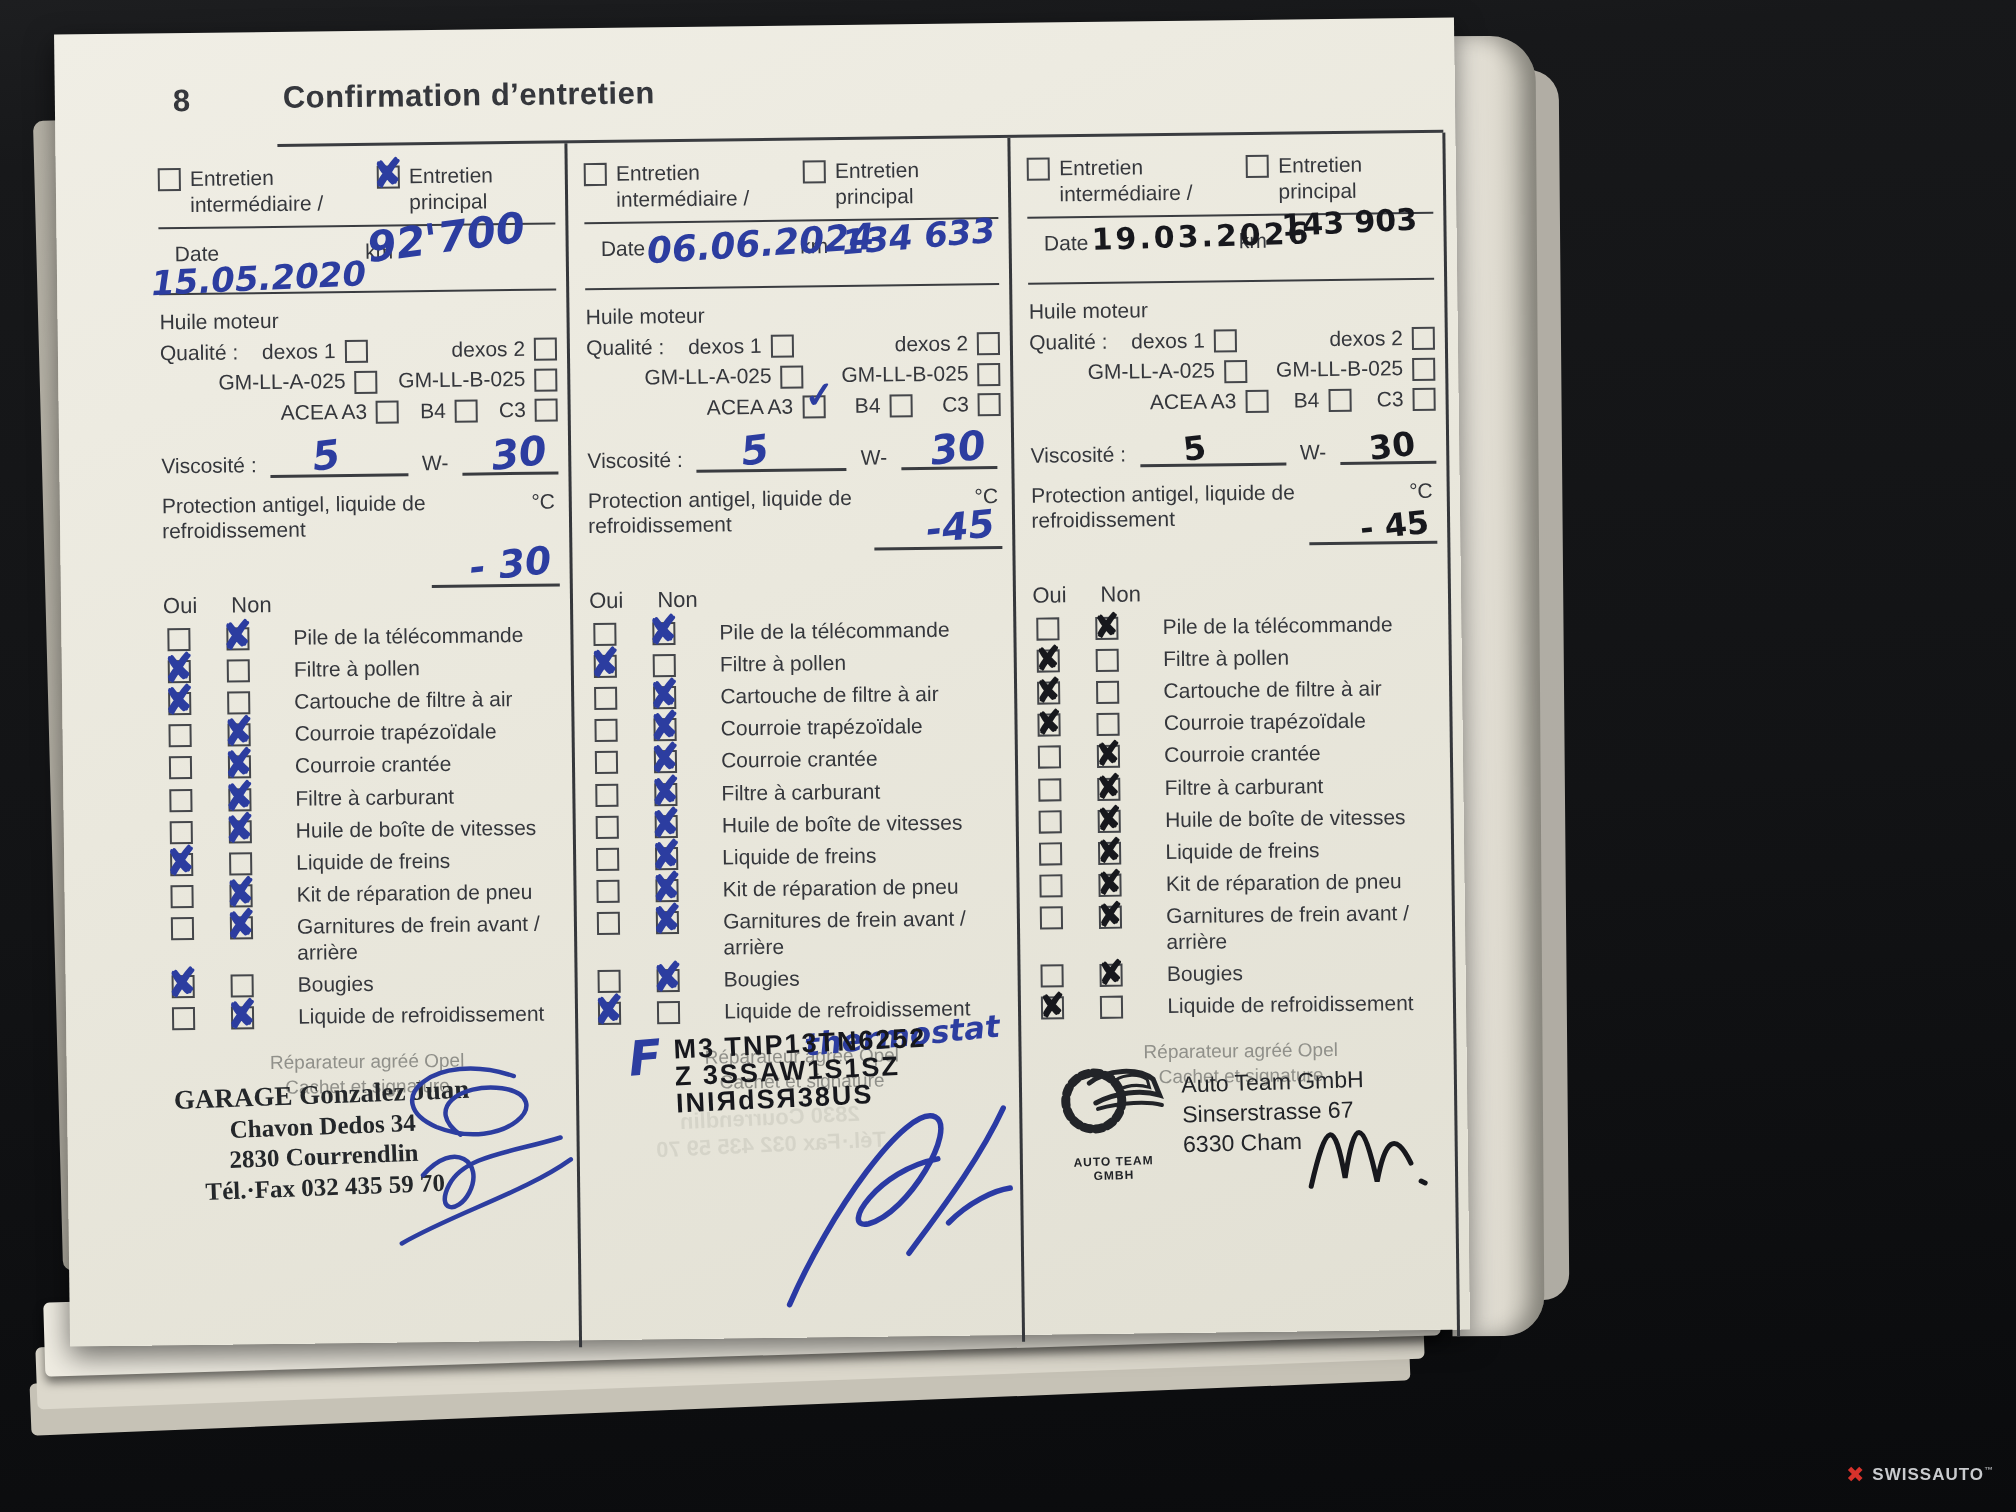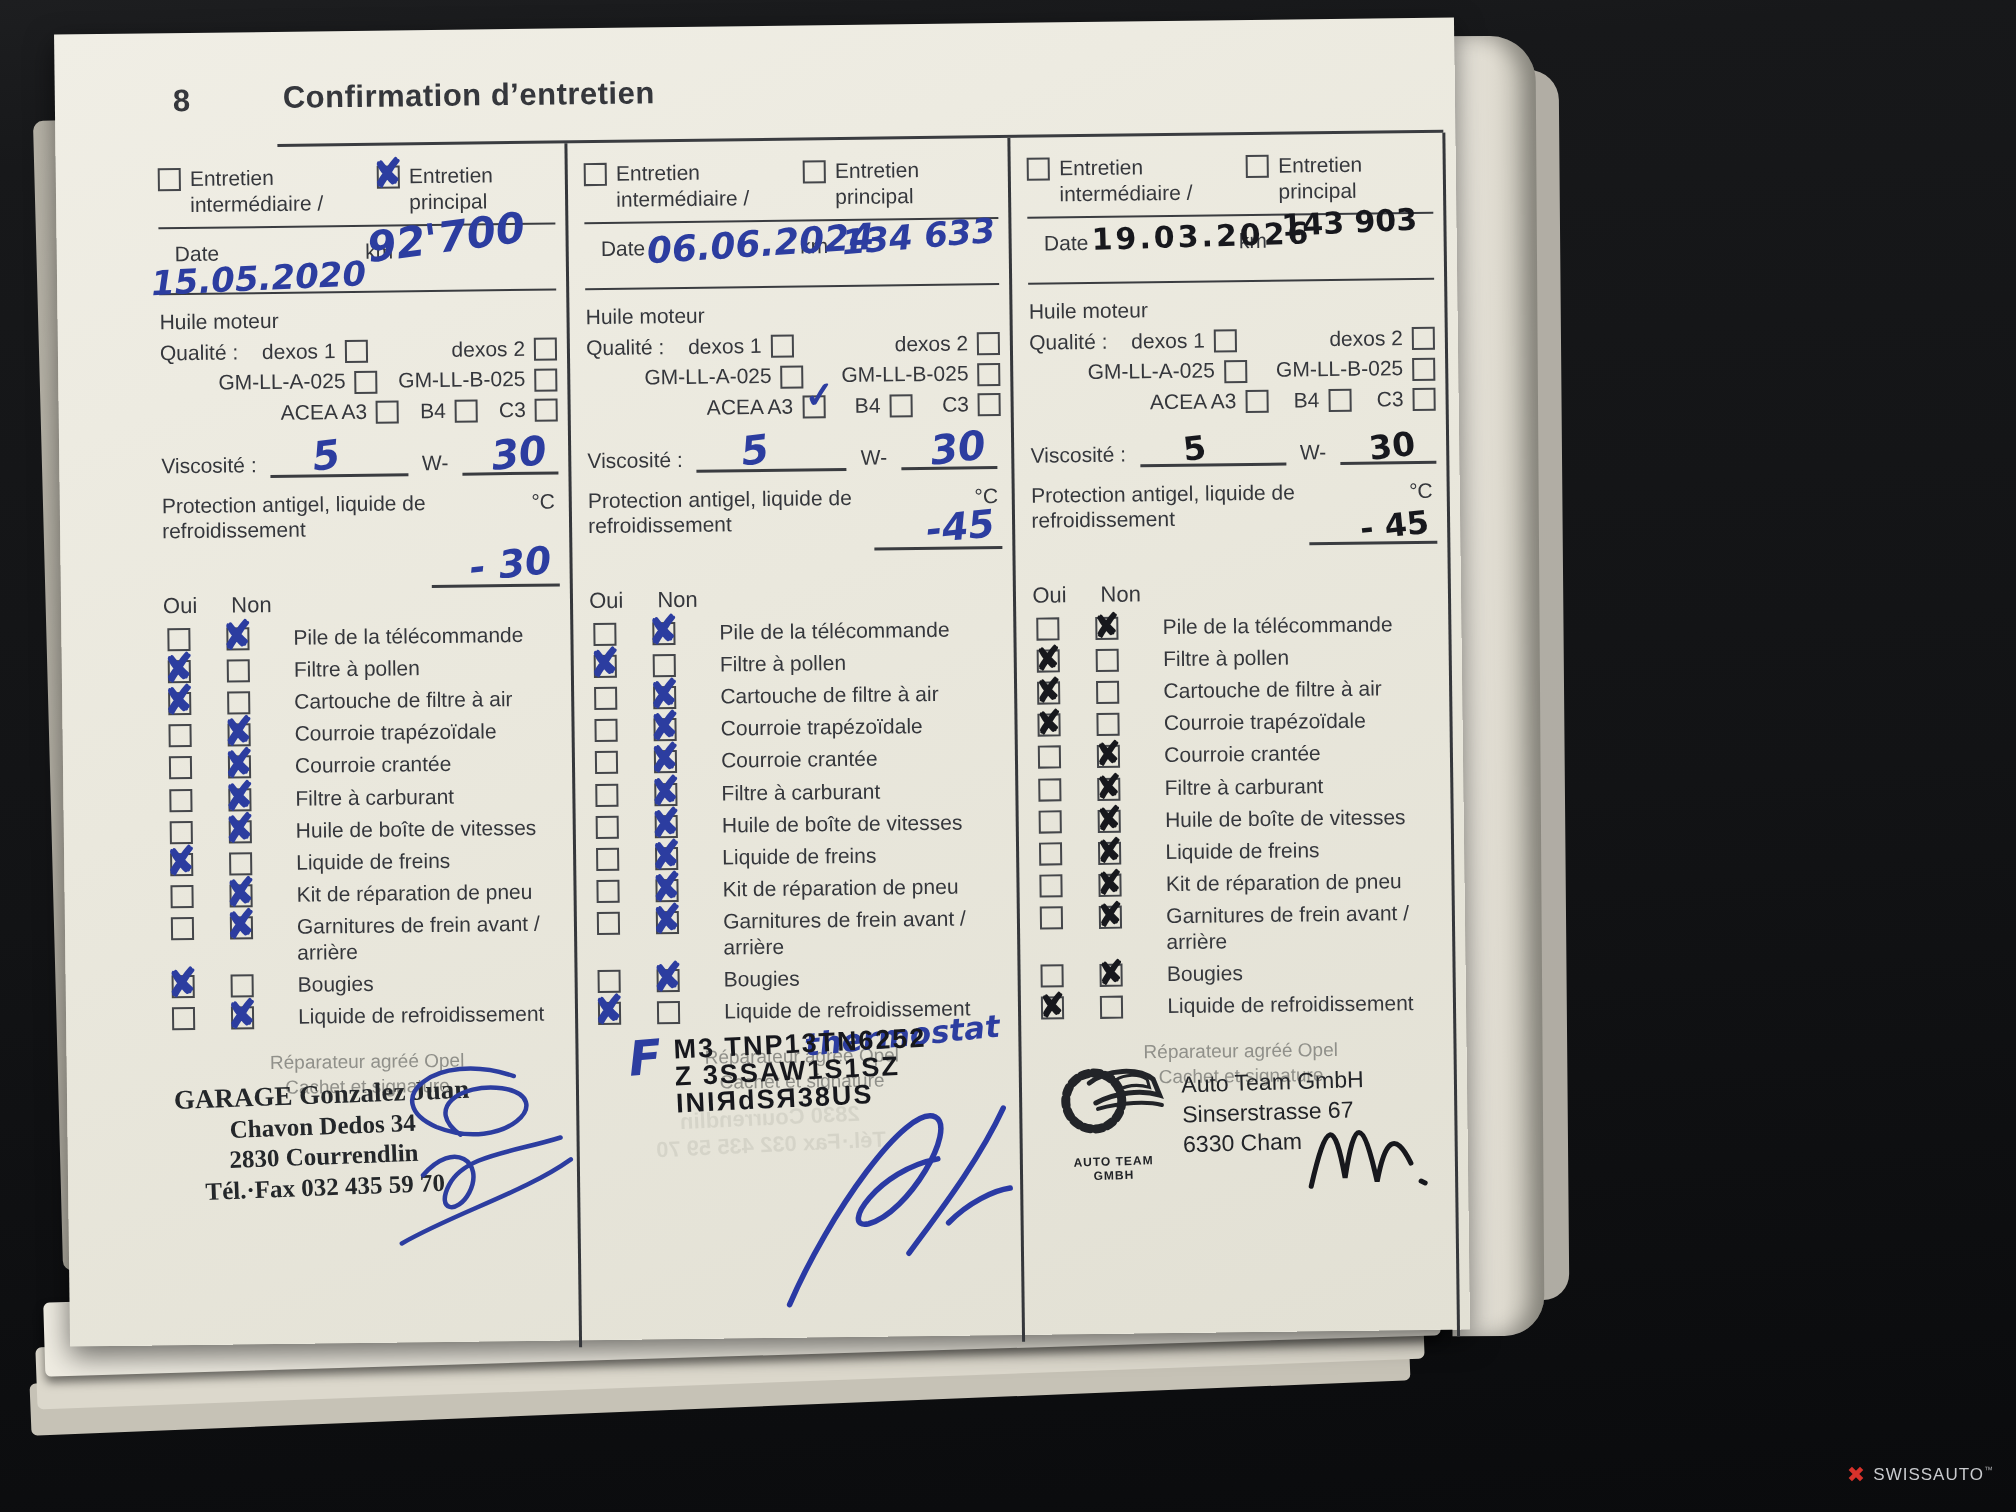--- a/index.html
+++ b/index.html
@@ -75,21 +75,21 @@
   .note-f{position:absolute;left:34px;top:-18px;font-size:48px;transform:rotate(-4deg);}
   .note-word{position:absolute;left:210px;top:-26px;font-size:31px;transform:rotate(-5deg);}
   .stamp-autoteam{position:absolute;left:18px;top:20px;display:flex;gap:14px;text-align:left;color:#222428;transform:rotate(-1deg);}
   .at-logo{flex:0 0 auto;text-align:center;}
   .at-cap{font-size:12px;font-weight:700;letter-spacing:1px;line-height:1.2;color:#222428;}
   .at-lines{font-size:23px;line-height:1.3;padding-top:10px;}
   .ghost{position:absolute;color:#77796f;opacity:.14;transform:scaleX(-1) rotate(2deg);font-weight:700;pointer-events:none;}
   
   #wm{position:absolute;right:22px;bottom:26px;display:flex;align-items:center;gap:8px;}
   #wm .wm-icon{color:#d8322b;font-size:22px;line-height:1;}
-  #wm .wm-text{color:#c9cbce;font-size:17px;font-weight:400;letter-spacing:1px;}
+  #wm .wm-text{color:#c9cbce;font-size:17px;font-weight:700;letter-spacing:1px;}
   #wm sup{font-size:9px;color:#9ea0a3;}
 </style>
 <style>
 .col-i-0 .hw-date{left:-8px;top:26px;font-size:34px;transform:rotate(-2deg);}
 .col-i-0 .hw-km{right:30px;top:-18px;font-size:42px;transform:rotate(-7deg);}
 .col-i-1 .hw-date{left:62px;top:-4px;font-size:36px;transform:rotate(-3deg);}
 .col-i-1 .hw-km{right:4px;top:-8px;font-size:34px;transform:rotate(-4deg);}
 .col-i-2 .hw-date{left:64px;top:-2px;font-size:30px;letter-spacing:3px;transform:rotate(-1deg);font-style:normal;}
 .col-i-2 .hw-km{right:16px;top:-14px;font-size:30px;transform:rotate(-2deg);font-style:normal;}
 .col-i-2 .hw-v{font-size:33px;font-style:normal;}

